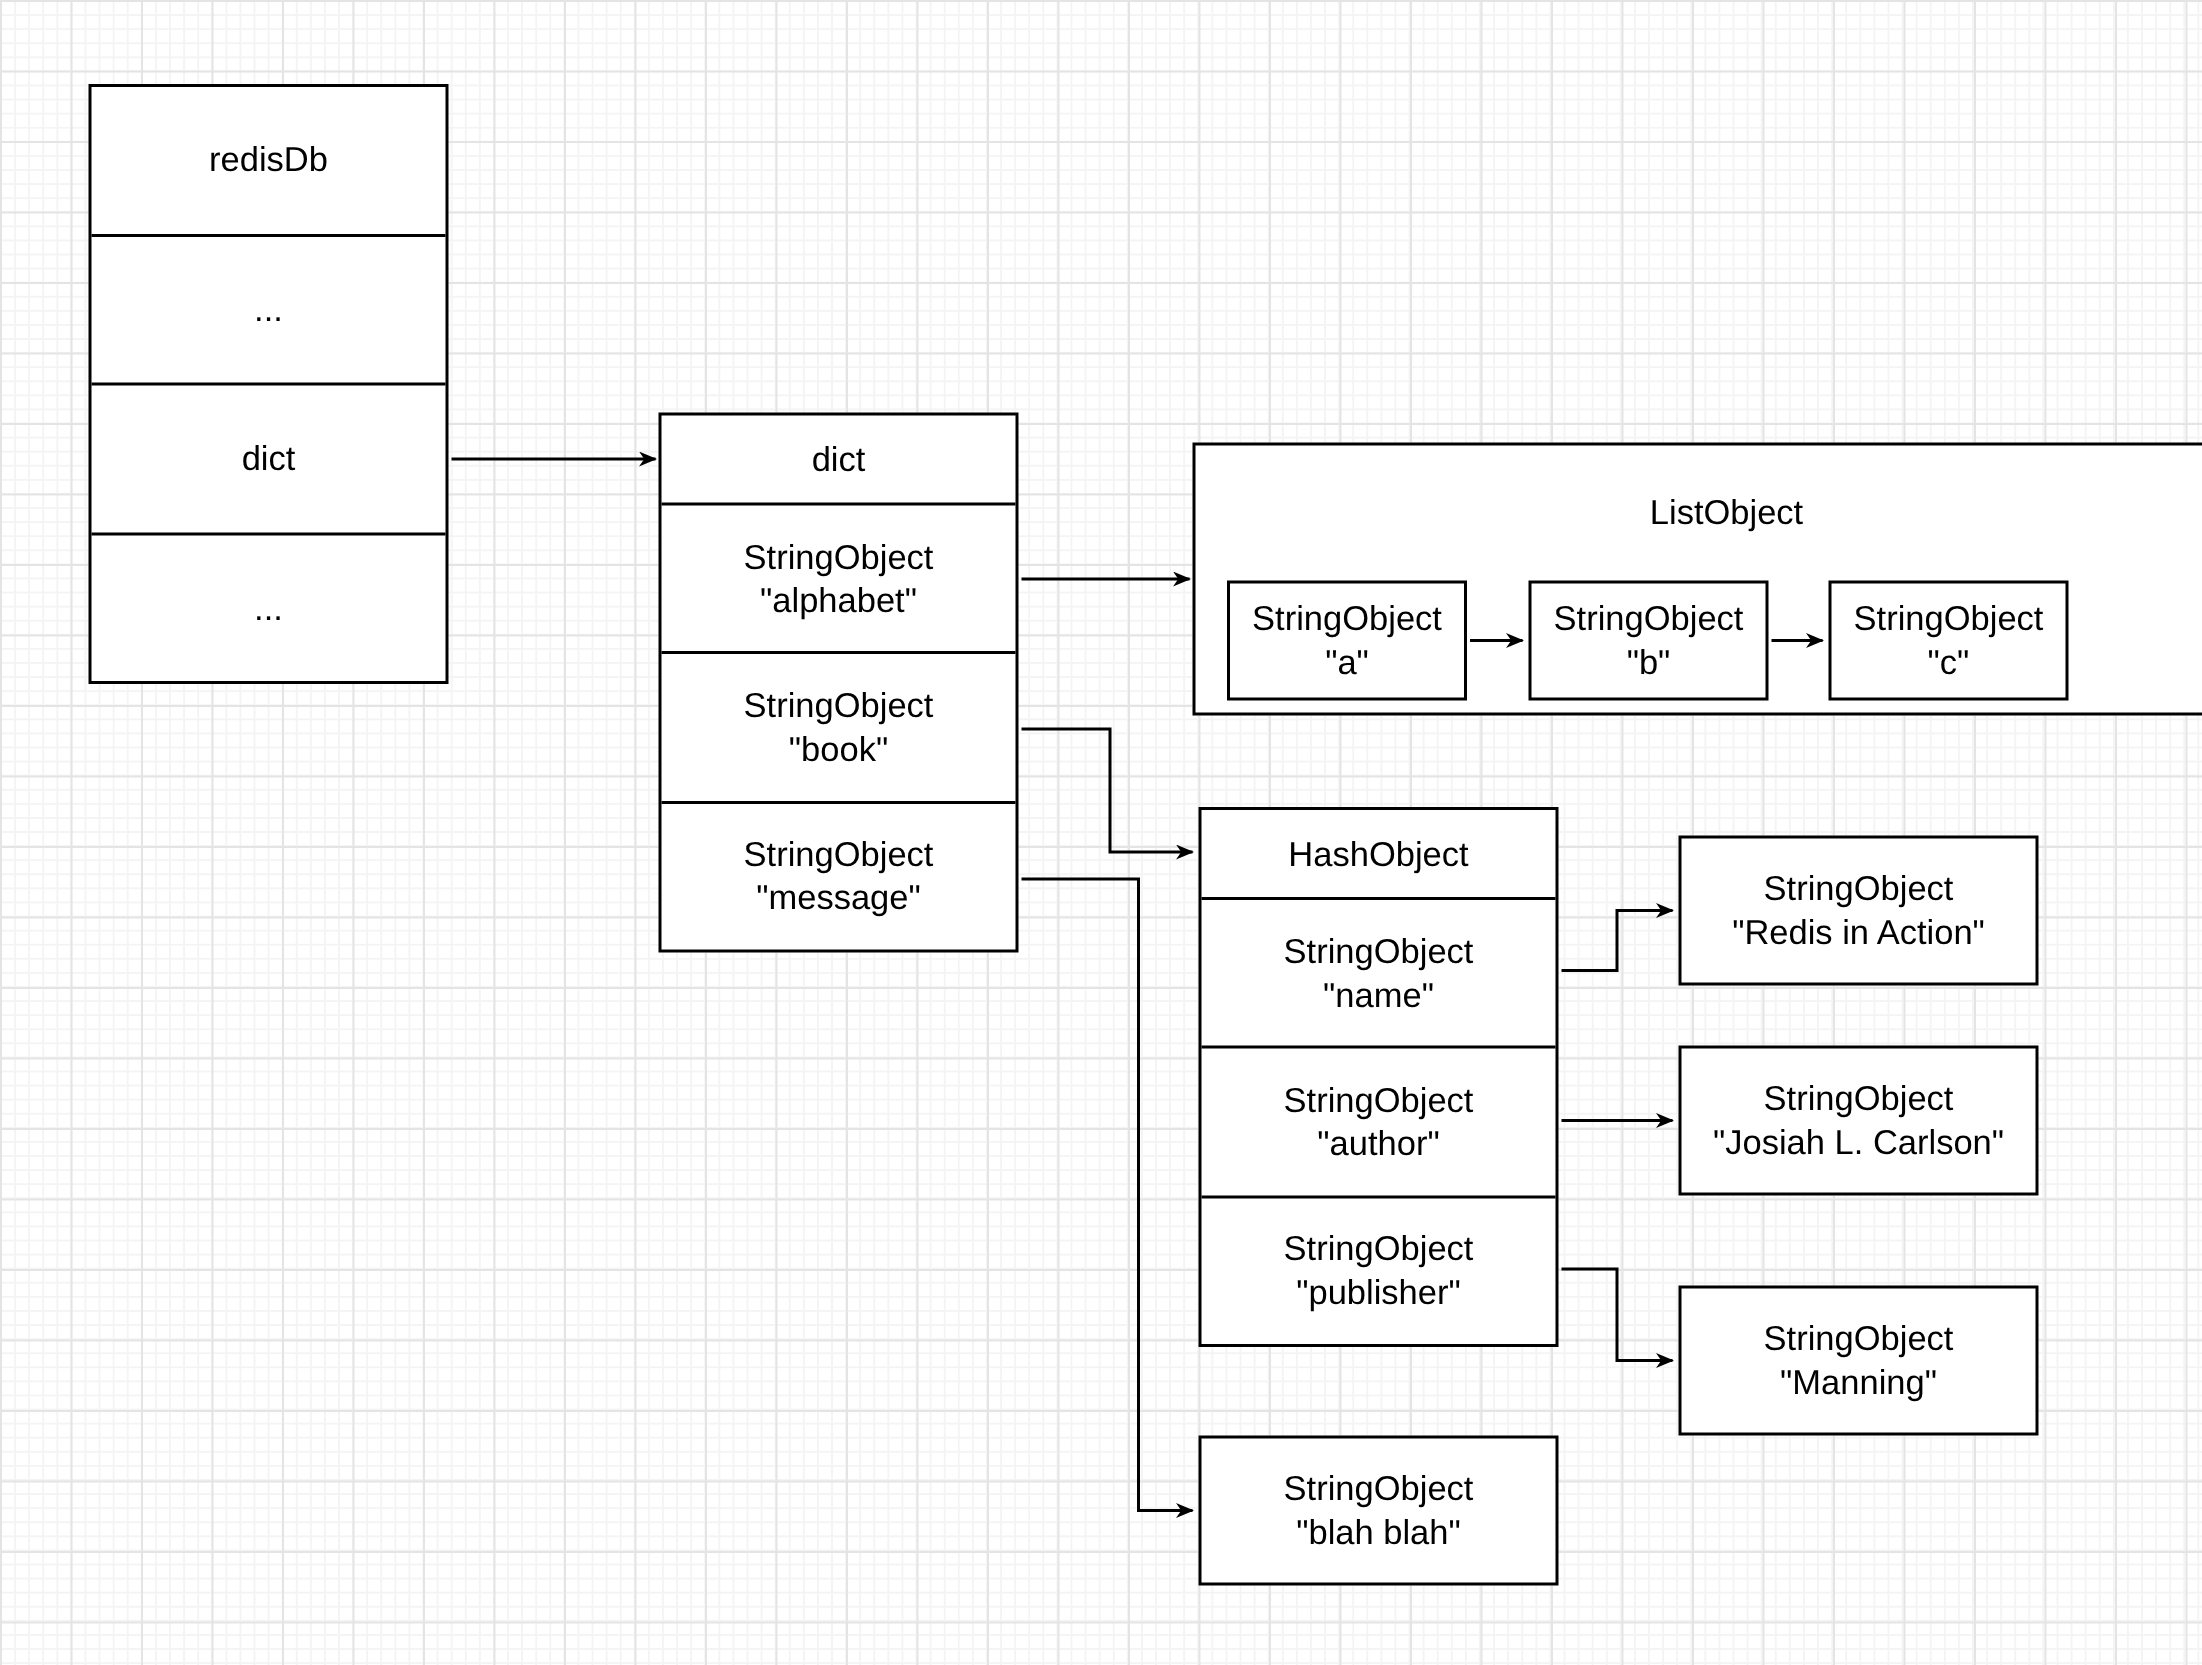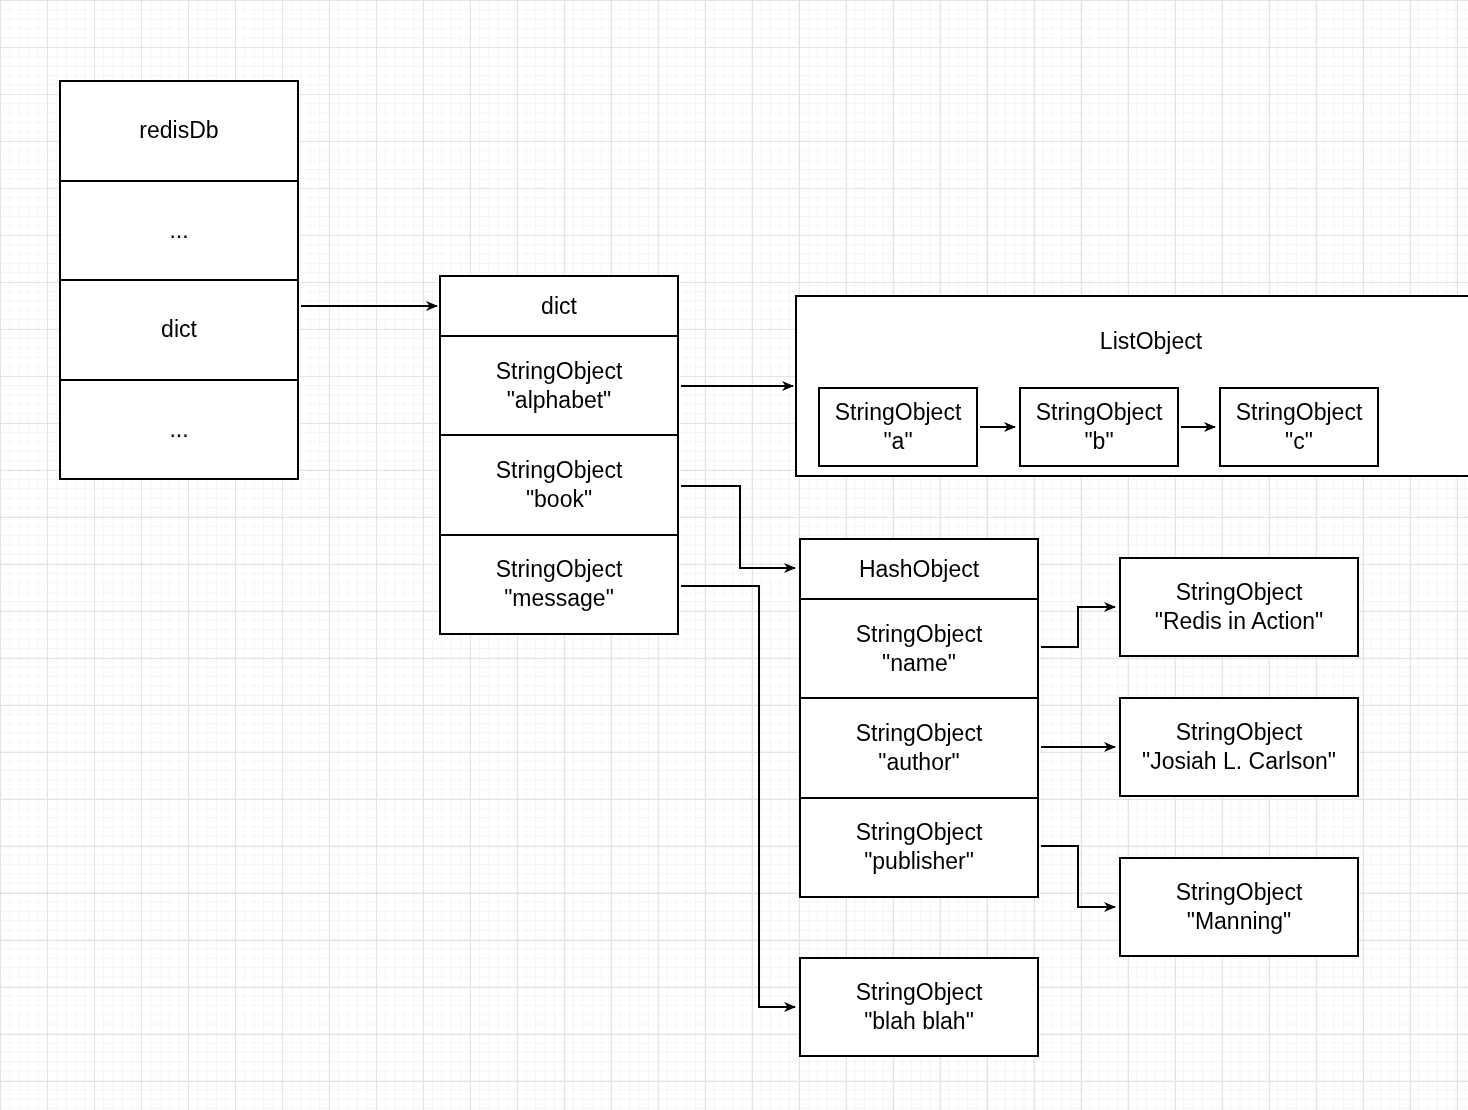--- a/index.html
+++ b/index.html
@@ -68,21 +68,21 @@
     fill: none;
     stroke: #000000;
     stroke-width: 2;
   }
 </style>
 </head>
 <body>
 
 <div class="canvas">
 
-  <div class="node" style="left:59px; top:56px; width:240px; height:400px;margin-top:24px;">
+  <div class="node" style="left:59px; top:56px; width:240px; height:400px;">
     <div class="row">
       <span>redisDb</span>
     </div>
     <div class="row">
       <span>...</span>
     </div>
     <div class="row">
       <span>dict</span>
     </div>
     <div class="row">

